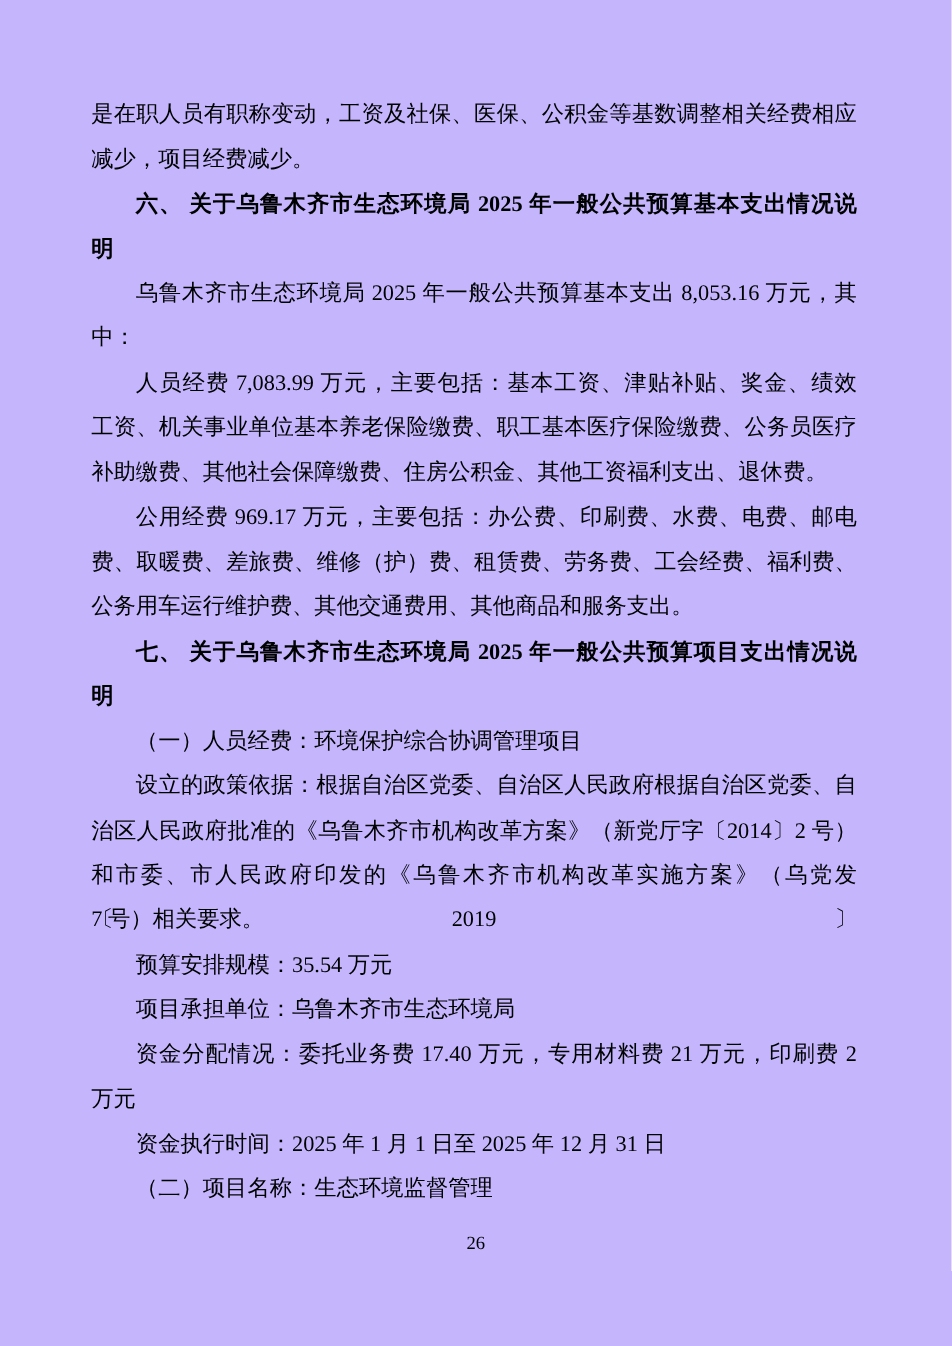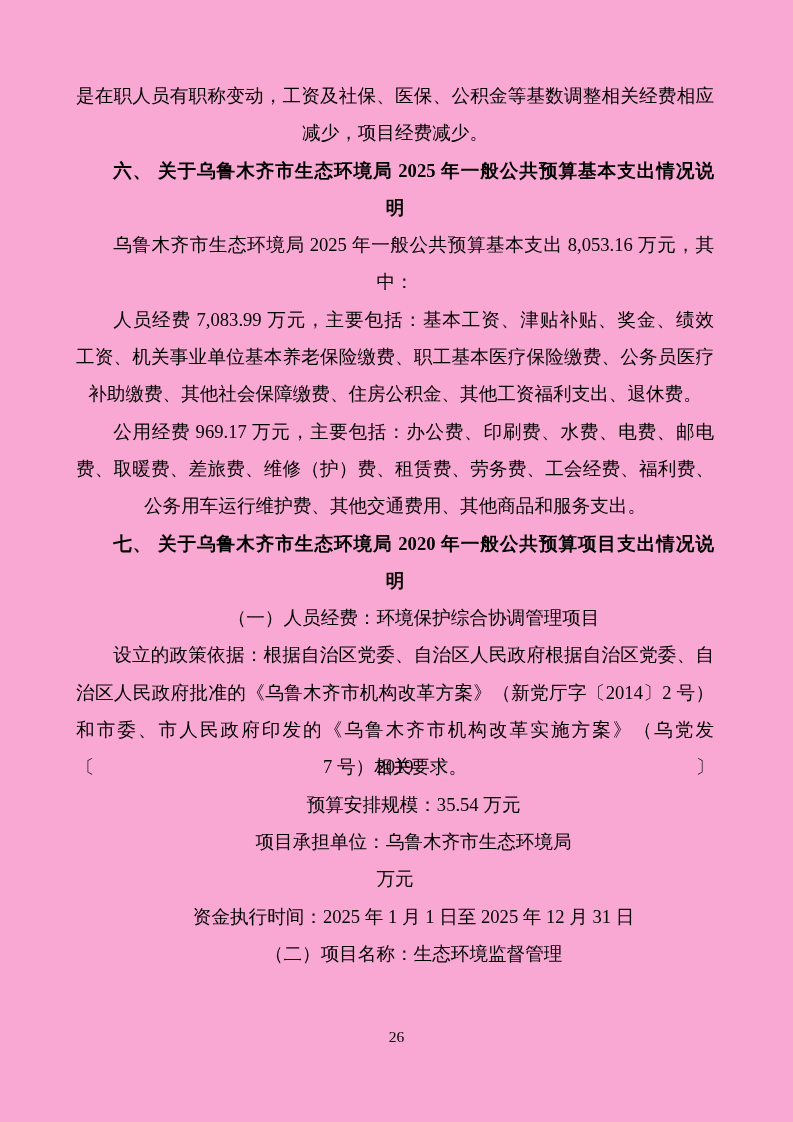--- a/index.html
+++ b/index.html
@@ -4,36 +4,36 @@
 <style>
   html, body {
     margin: 0;
     padding: 0;
     background: #ffffff;
   }
   .page {
     position: relative;
     width: 793px;
     height: 1122px;
-    background: #f9a8d4;
+    background: #c4b5fd;
     overflow: hidden;
     font-family: "Liberation Serif", "DejaVu Serif", serif;
     color: #000000;
   }
   .text-block {
     position: absolute;
     left: 76px;
     top: 77px;
     width: 638px;
   }
   .line {
     height: 37.3px;
     line-height: 37.3px;
     font-size: 18.6px;
-    text-align: center;
+    text-align: left;
     white-space: normal;
     overflow: visible;
   }
   .line.justify {
     text-align: justify;
     text-align-last: justify;
   }
   .line.indent {
     text-indent: 2em;
   }
@@ -60,27 +60,28 @@
     <div class="line bold indent justify">六、 关于乌鲁木齐市生态环境局 2025 年一般公共预算基本支出情况说</div>
     <div class="line bold">明</div>
     <div class="line indent justify">乌鲁木齐市生态环境局 2025 年一般公共预算基本支出 8,053.16 万元，其</div>
     <div class="line">中：</div>
     <div class="line indent justify">人员经费 7,083.99 万元，主要包括：基本工资、津贴补贴、奖金、绩效</div>
     <div class="line justify">工资、机关事业单位基本养老保险缴费、职工基本医疗保险缴费、公务员医疗</div>
     <div class="line">补助缴费、其他社会保障缴费、住房公积金、其他工资福利支出、退休费。</div>
     <div class="line indent justify">公用经费 969.17 万元，主要包括：办公费、印刷费、水费、电费、邮电</div>
     <div class="line justify">费、取暖费、差旅费、维修（护）费、租赁费、劳务费、工会经费、福利费、</div>
     <div class="line">公务用车运行维护费、其他交通费用、其他商品和服务支出。</div>
-    <div class="line bold indent justify">七、 关于乌鲁木齐市生态环境局 2020 年一般公共预算项目支出情况说</div>
+    <div class="line bold indent justify">七、 关于乌鲁木齐市生态环境局 2025 年一般公共预算项目支出情况说</div>
     <div class="line bold">明</div>
     <div class="line indent">（一）人员经费：环境保护综合协调管理项目</div>
     <div class="line indent justify">设立的政策依据：根据自治区党委、自治区人民政府根据自治区党委、自</div>
     <div class="line justify">治区人民政府批准的《乌鲁木齐市机构改革方案》（新党厅字〔2014〕2 号）</div>
     <div class="line justify">和市委、市人民政府印发的《乌鲁木齐市机构改革实施方案》（乌党发〔2019〕</div>
     <div class="line">7 号）相关要求。</div>
     <div class="line indent">预算安排规模：35.54 万元</div>
     <div class="line indent">项目承担单位：乌鲁木齐市生态环境局</div>
+    <div class="line indent justify">资金分配情况：委托业务费 17.40 万元，专用材料费 21 万元，印刷费 2</div>
     <div class="line">万元</div>
     <div class="line indent">资金执行时间：2025 年 1 月 1 日至 2025 年 12 月 31 日</div>
     <div class="line indent">（二）项目名称：生态环境监督管理</div>
   </div>
   <div class="page-num">26</div>
 </div>
 
 </body></html>

